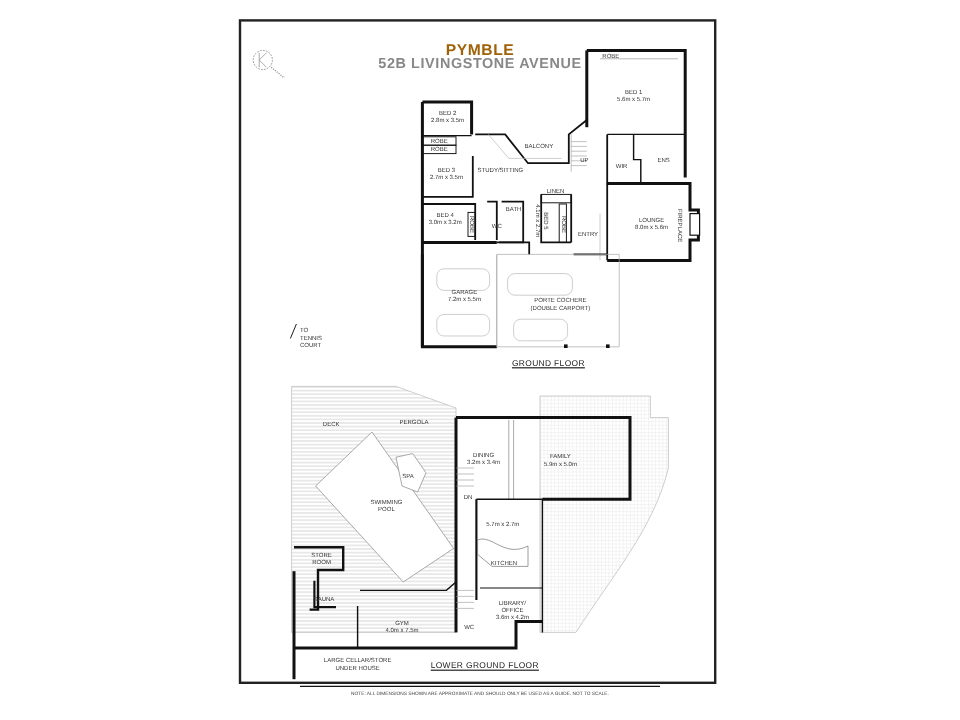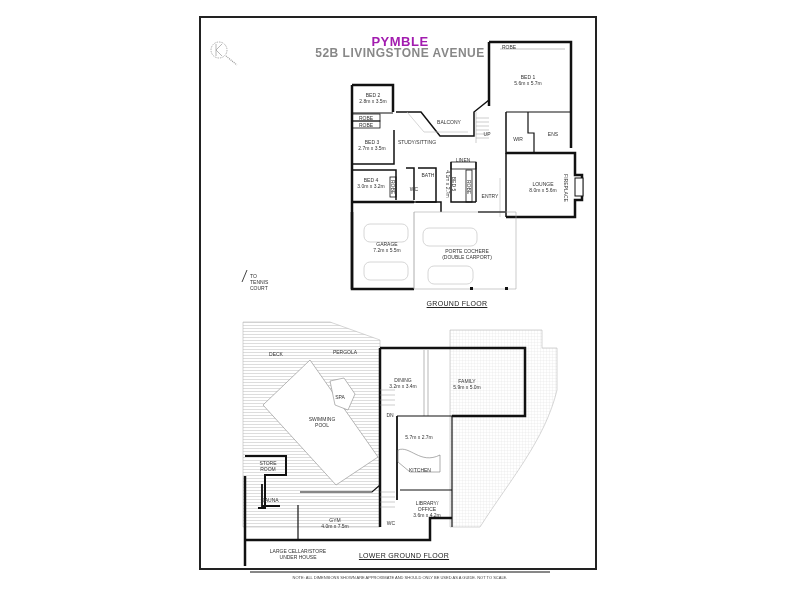--- a/index.html
+++ b/index.html
@@ -1,19 +1,19 @@
 <!DOCTYPE html>
 <html><head>
 <meta charset="utf-8">
 <style>
   html,body{margin:0;padding:0;background:#fff;}
   body{width:800px;height:600px;position:relative;overflow:hidden;font-family:"Liberation Sans",sans-serif;}
   .frame{position:absolute;left:199px;top:16px;width:398px;height:554px;border:2px solid #222;box-sizing:border-box;background:#fff;}
   .title{position:absolute;left:0;width:800px;text-align:center;font-weight:bold;}
-  .t1{top:34px;font-size:13px;color:#a21caf;letter-spacing:0.5px;}
+  .t1{top:34px;font-size:13px;color:#a16207;letter-spacing:0.5px;}
   .t2{top:46px;font-size:12px;color:#888;letter-spacing:0.5px;}
   svg{position:absolute;left:0;top:0;}
   .lbl{position:absolute;font-size:5px;color:#333;text-align:center;line-height:6px;white-space:nowrap;transform:translateX(-50%);}
   .lbl b{font-weight:normal;display:block;}
   .floor{position:absolute;font-size:7px;color:#222;text-decoration:underline;transform:translateX(-50%);letter-spacing:0.3px;}
   .note{position:absolute;left:400px;top:575px;transform:translateX(-50%);font-size:4px;color:#444;white-space:nowrap;}
   .compass{position:absolute;left:207px;top:38px;}
 </style>
 </head>
 <body>

